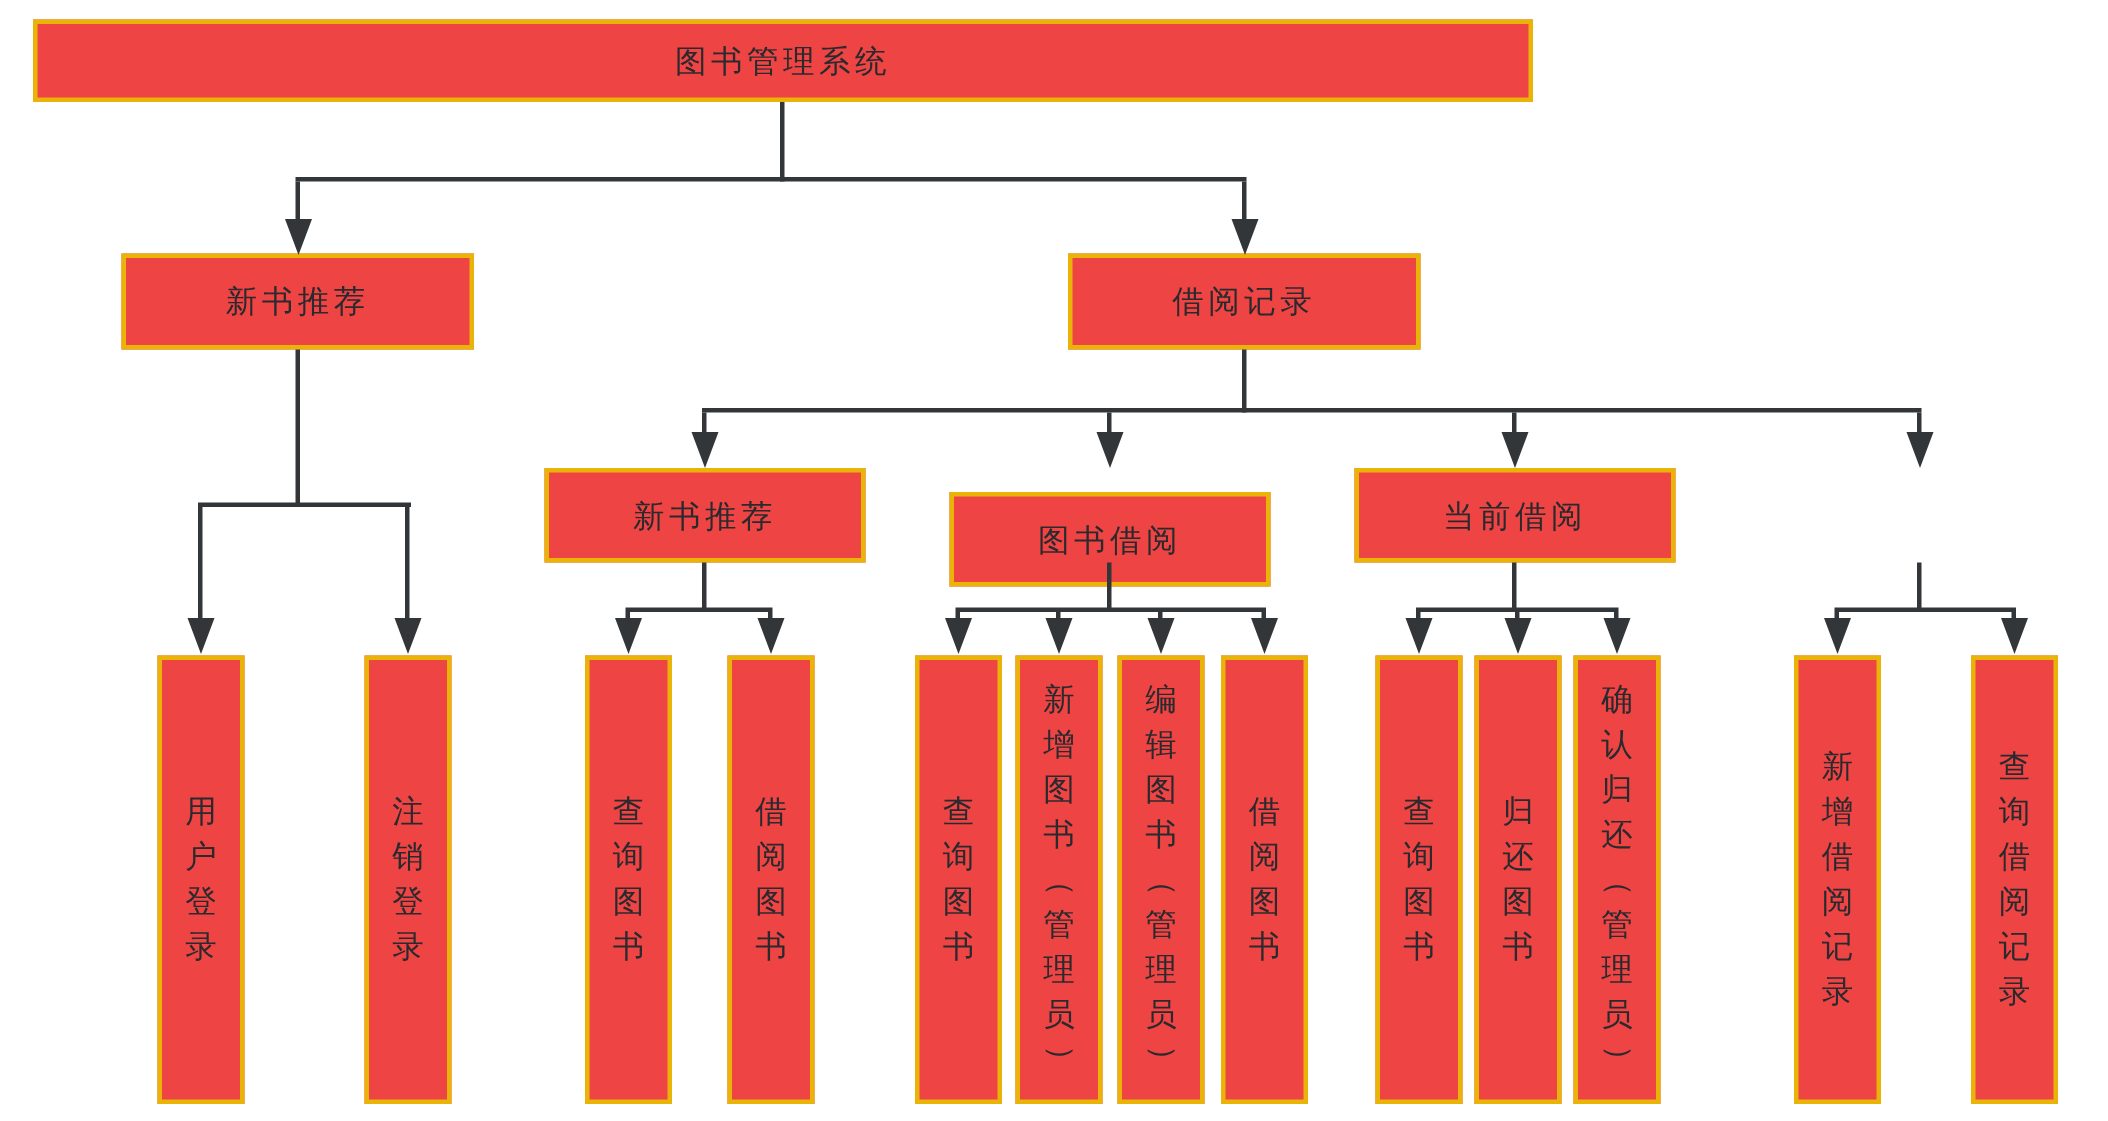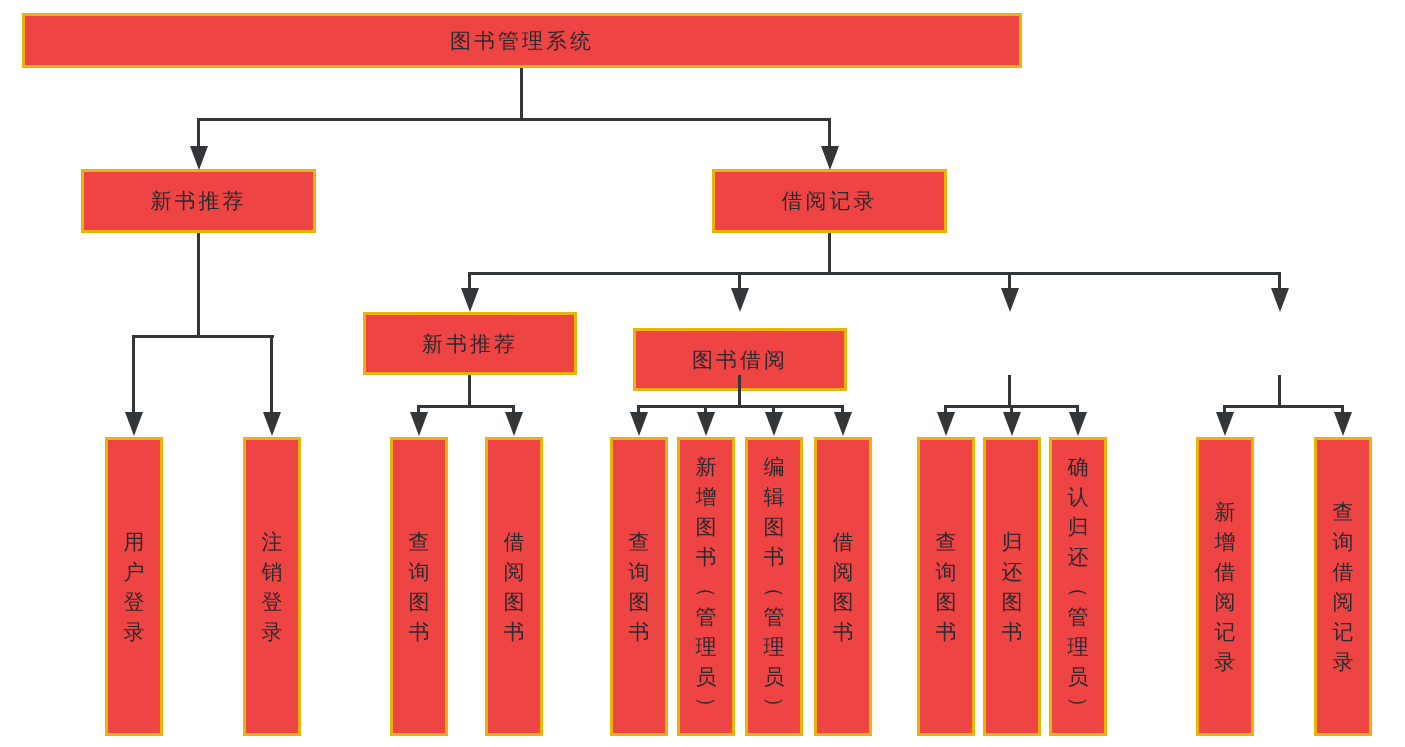--- a/index.html
+++ b/index.html
@@ -35,20 +35,21 @@
 
 <div class="canvas">
 
   <div class="node" style="left:22px;top:13px;width:1000px;height:55px">图书管理系统</div>
 
   <div class="node" style="left:81px;top:169px;width:235px;height:64px">新书推荐</div>
   <div class="node" style="left:712px;top:169px;width:235px;height:64px">借阅记录</div>
 
   <div class="node" style="left:363px;top:312px;width:214px;height:63px">新书推荐</div>
   <div class="node" style="left:633px;top:328px;width:214px;height:63px">图书借阅</div>
+  <div class="node" style="left:903px;top:312px;width:214px;height:63px">当前借阅</div>
 
   <div class="node vtext" style="left:105px;top:437px;width:58px;height:299px">
       <span class="vchar">用</span>
       <span class="vchar">户</span>
       <span class="vchar">登</span>
       <span class="vchar">录</span>
     </div>
   <div class="node vtext" style="left:243px;top:437px;width:58px;height:299px">
       <span class="vchar">注</span>
       <span class="vchar">销</span>

